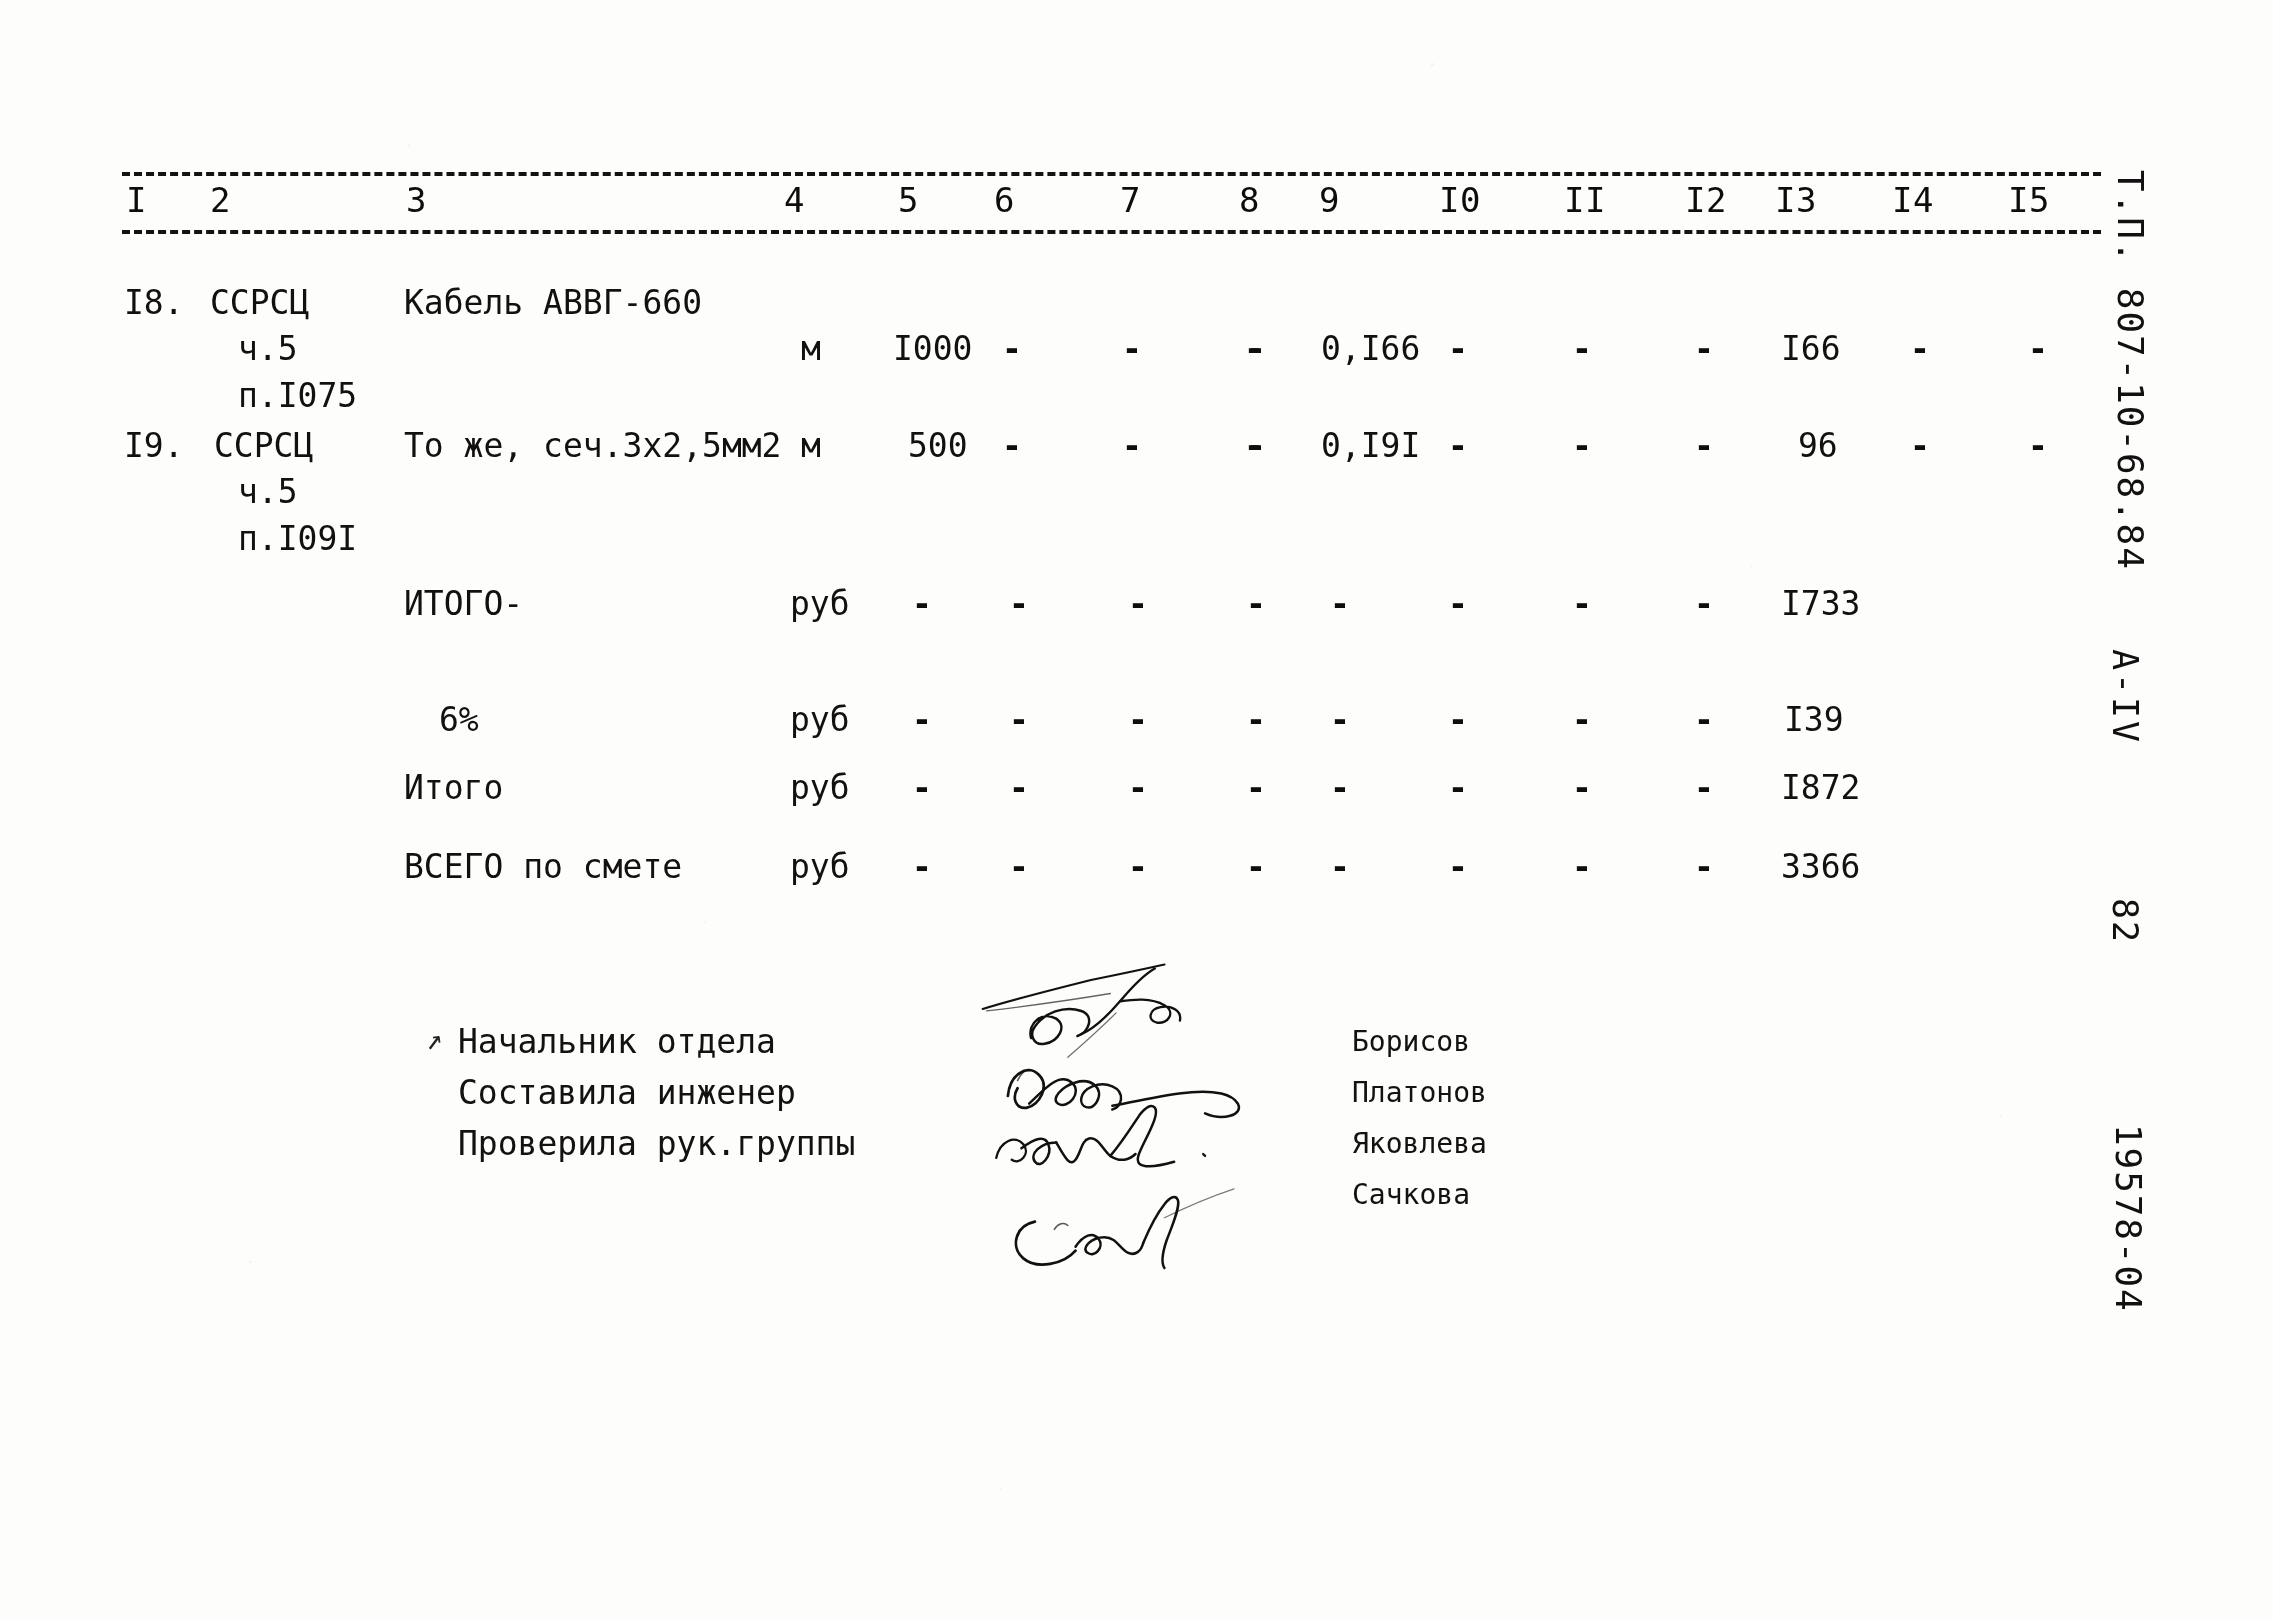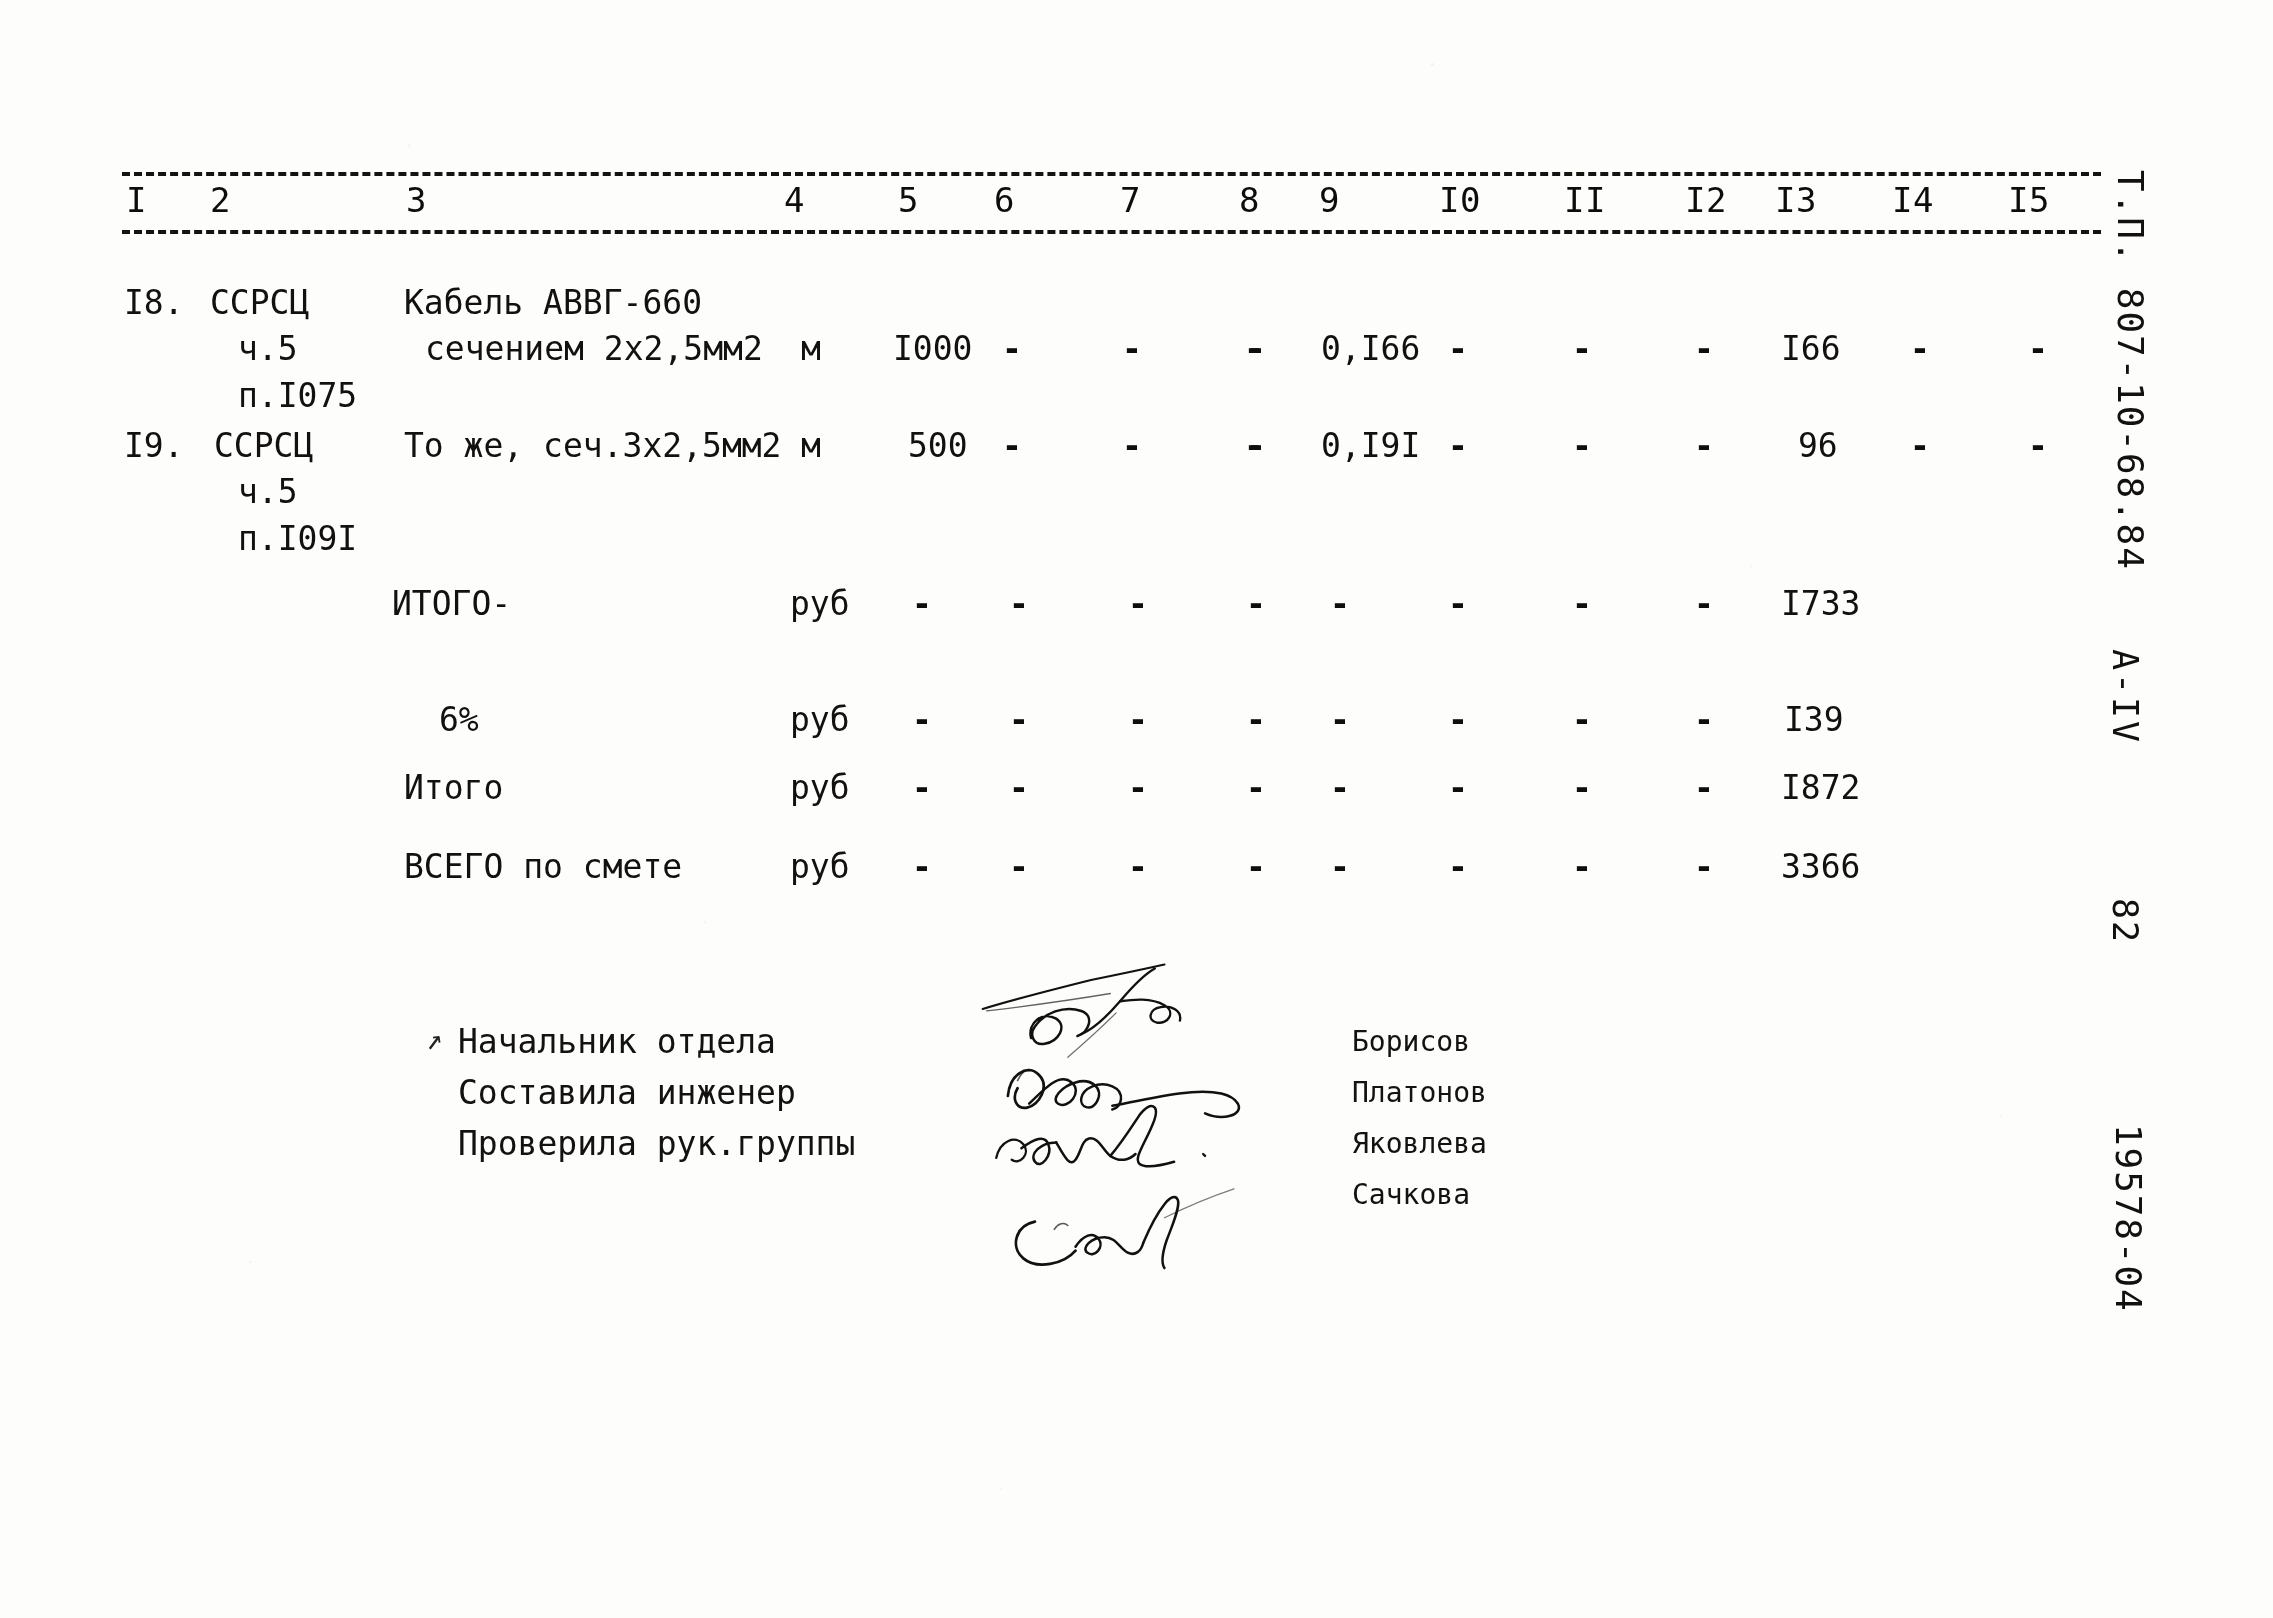--- a/index.html
+++ b/index.html
@@ -168,21 +168,20 @@
   </div>
 
   <div id="table-body">
 
     <span class="cell mono" style="left:124px; top:280px">I8.</span>
     <span class="cell mono" style="left:210px; top:280px">ССРСЦ</span>
     <span class="cell mono" style="left:238px; top:326px">ч.5</span>
     <span class="cell mono" style="left:238px; top:373px">п.I075</span>
 
     <span class="cell mono" style="left:404px; top:280px">Кабель АВВГ-660</span>
-    <span class="cell mono" style="left:425px; top:326px">сечением 2х2,5мм2</span>
     <span class="cell mono" style="left:801px; top:326px">м</span>
 
     <span class="cell mono" style="left:893px;  top:326px">I000</span>
     <span class="cell mono dash" style="left:1002px; top:326px">-</span>
     <span class="cell mono dash" style="left:1122px; top:326px">-</span>
     <span class="cell mono dash" style="left:1244px; top:326px">-</span>
     <span class="cell mono dash" style="left:1246px; top:326px">-</span>
     <span class="cell mono" style="left:1321px; top:326px">0,I66</span>
     <span class="cell mono dash" style="left:1448px; top:326px">-</span>
     <span class="cell mono dash" style="left:1572px; top:326px">-</span>
@@ -205,21 +204,21 @@
     <span class="cell mono dash" style="left:1244px; top:423px">-</span>
     <span class="cell mono dash" style="left:1246px; top:423px">-</span>
     <span class="cell mono" style="left:1321px; top:423px">0,I9I</span>
     <span class="cell mono dash" style="left:1448px; top:423px">-</span>
     <span class="cell mono dash" style="left:1572px; top:423px">-</span>
     <span class="cell mono dash" style="left:1694px; top:423px">-</span>
     <span class="cell mono" style="left:1798px; top:423px">96</span>
     <span class="cell mono dash" style="left:1910px; top:423px">-</span>
     <span class="cell mono dash" style="left:2028px; top:423px">-</span>
 
-    <span class="cell mono" style="left:392px; top:581px">ИТОГО-</span>
+    <span class="cell mono" style="left:404px; top:581px">ИТОГО-</span>
     <span class="cell mono" style="left:790px; top:581px">руб</span>
     <span class="cell mono dash" style="left:912px;  top:581px">-</span>
     <span class="cell mono dash" style="left:1009px; top:581px">-</span>
     <span class="cell mono dash" style="left:1128px; top:581px">-</span>
     <span class="cell mono dash" style="left:1246px; top:581px">-</span>
     <span class="cell mono dash" style="left:1330px; top:581px">-</span>
     <span class="cell mono dash" style="left:1448px; top:581px">-</span>
     <span class="cell mono dash" style="left:1572px; top:581px">-</span>
     <span class="cell mono dash" style="left:1694px; top:581px">-</span>
     <span class="cell mono" style="left:1781px; top:581px">I733</span>

